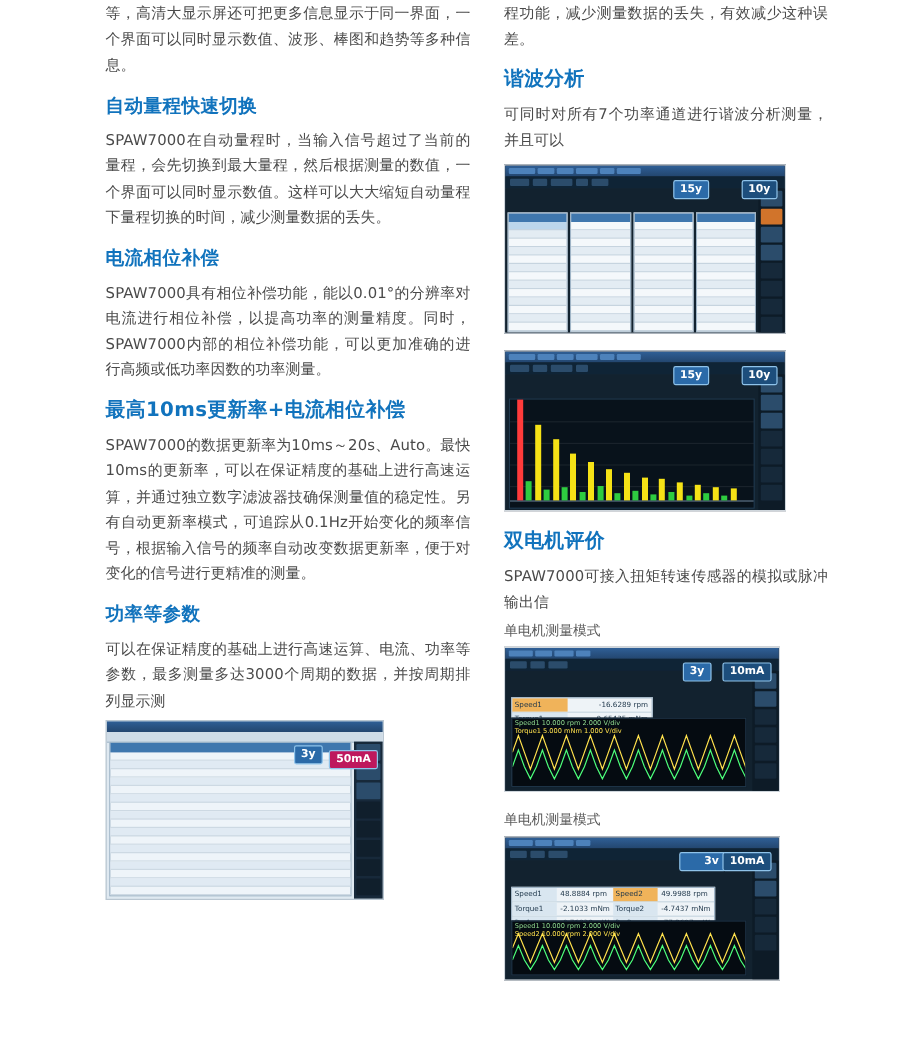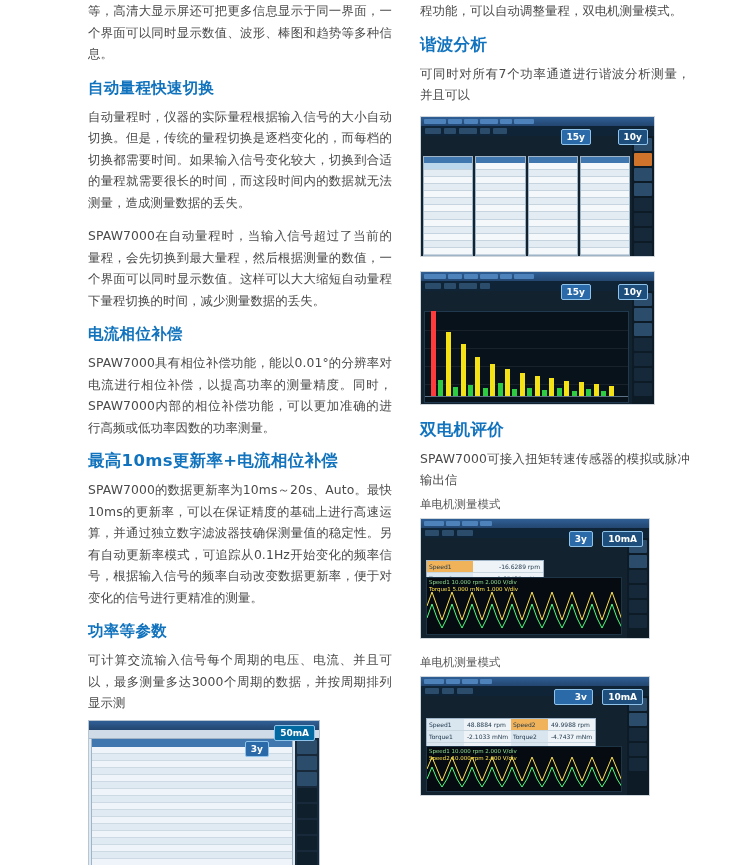--- a/index.html
+++ b/index.html
@@ -313,31 +313,30 @@
 </head>
 <body>
 
 <div class="page">
 
   <div class="col col-left">
 
     <p class="para">等，高清大显示屏还可把更多信息显示于同一界面，一个界面可以同时显示数值、波形、棒图和趋势等多种信息。</p>
 
     <h3 class="h-blue">自动量程快速切换</h3>
-    <p class="para">自动量程时，仪器的实际量程根据输入信号的大小自动切换。但是，传统的量程切换是逐档变化的，而每档的切换都需要时间。如果输入信号变化较大，切换到合适的量程就需要很长的时间，而这段时间内的数据就无法测量，造成测量数据的丢失。</p>
     <p class="para">SPAW7000在自动量程时，当输入信号超过了当前的量程，会先切换到最大量程，然后根据测量的数值，一个界面可以同时显示数值。这样可以大大缩短自动量程下量程切换的时间，减少测量数据的丢失。</p>
 
     <h3 class="h-blue">电流相位补偿</h3>
     <p class="para">SPAW7000具有相位补偿功能，能以0.01°的分辨率对电流进行相位补偿，以提高功率的测量精度。同时，SPAW7000内部的相位补偿功能，可以更加准确的进行高频或低功率因数的功率测量。</p>
 
     <h3 class="h-blue big">最高10ms更新率+电流相位补偿</h3>
     <p class="para">SPAW7000的数据更新率为10ms～20s、Auto。最快10ms的更新率，可以在保证精度的基础上进行高速运算，并通过独立数字滤波器技确保测量值的稳定性。另有自动更新率模式，可追踪从0.1Hz开始变化的频率信号，根据输入信号的频率自动改变数据更新率，便于对变化的信号进行更精准的测量。</p>
 
     <h3 class="h-blue">功率等参数</h3>
-    <p class="para tight">可计算交流输入信号每个周期的电压、电流、并且可以，最多测量多达3000个周期的数据，并按周期排列显示测</p>
+    <p class="para tight">可以在保证精度的基础上进行高速运算、电流、功率等参数，最多测量多达3000个周期的数据，并按周期排列显示测</p>
 
     <div class="lightshot" style="width:232px;height:150px;margin:6px 0 8px 0;">
       <div class="lt"></div>
       <div class="lm"></div>
       <div class="lgrid">
         <div class="lhead"></div>
         <div class="lrow"></div>
         <div class="lrow"></div>
         <div class="lrow"></div>
         <div class="lrow"></div>
@@ -359,28 +358,28 @@
         <div class="lb"></div>
         <div class="lb"></div>
         <div class="lb"></div>
         <div class="lb dark"></div>
         <div class="lb dark"></div>
         <div class="lb dark"></div>
         <div class="lb dark"></div>
         <div class="lb dark"></div>
       </div>
       <div class="badge b1" style="top:20px;right:50px;">3y</div>
-      <div class="badge b2" style="top:4px;right:4px;background:#0369a1;">50mA</div>
+      <div class="badge b2" style="top:24px;right:4px;background:#be185d;">50mA</div>
     </div>
 
   </div>
 
   <div class="col col-right">
 
-    <p class="para">程功能，可以自动调整量程，双电机测量模式。</p>
+    <p class="para">程功能，减少测量数据的丢失，有效减少这种误差。</p>
 
     <h3 class="h-blue big">谐波分析</h3>
     <p class="para tight">可同时对所有7个功率通道进行谐波分析测量，并且可以</p>
 
     <div class="shot" style="width:235px;height:141px;margin-top:10px;">
       <div class="topbar">
         <div class="tb" style="width:22px"></div>
           <div class="tb" style="width:14px"></div>
         <div class="tb" style="width:14px"></div>
           <div class="tb" style="width:18px"></div>
@@ -661,18 +660,18 @@
         </div>
         <div class="rightrail" style="top:0;">
           <div class="rb"></div>
           <div class="rb"></div>
           <div class="rb dark"></div>
           <div class="rb dark"></div>
           <div class="rb dark"></div>
 
         </div>
       </div>
-      <div class="badge b1" style="right:56px;padding-left:20px;">3v</div>
+      <div class="badge b1" style="right:44px;padding-left:20px;">3v</div>
       <div class="badge b2" style="background:#1d4e7c;">10mA</div>
     </div>
 
   </div>
 </div>
 
 </body></html>

